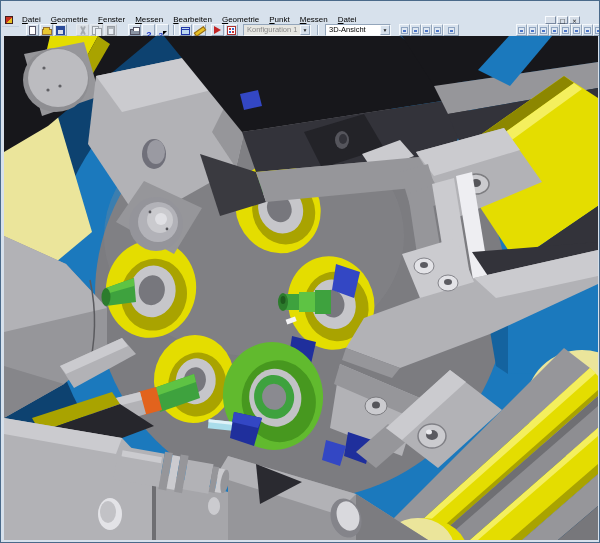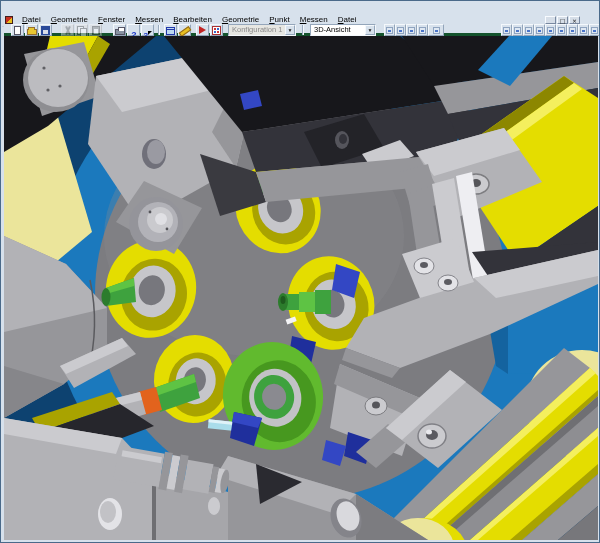--- a/index.html
+++ b/index.html
@@ -37,23 +37,23 @@
   .childicon{width:8px;height:8px;margin:0 4px 0 3px;
     background:linear-gradient(135deg,#c83020 0 55%,#e8c020 55% 100%);
     border:1px solid #402020;flex:0 0 auto;}
   .menu-item{font-size:8px;color:#000;padding:0 5px;line-height:10px;white-space:nowrap;}
   .menu-item:first-letter{text-decoration:underline;}
   .menubar .spacer{flex:1 1 auto;}
   .childbtns{display:flex;gap:1px;margin-right:2px;}
   .childbtns .wbtn{height:8px;}
   
   .toolbar{
-    position:absolute;top:23px;left:3px;right:1px;height:13px;
+    position:absolute;top:23px;left:18px;right:1px;height:13px;
     background:var(--chrome);
-    border-bottom:4px solid #14532d;
+    border-bottom:1px solid #14532d;
   }
   .tbtn{
     position:absolute;top:0;width:13px;height:12px;padding:0;
     background:var(--chrome);
     border:1px solid;border-color:#f4f8fc #93a5ba #93a5ba #f4f8fc;
     display:flex;align-items:center;justify-content:center;cursor:default;
   }
   .tbtn.disabled{opacity:.45;filter:grayscale(1);}
   .sep{position:absolute;top:1px;width:2px;height:10px;
     border-left:1px solid #9aabc0;border-right:1px solid #f4f8fc;}

